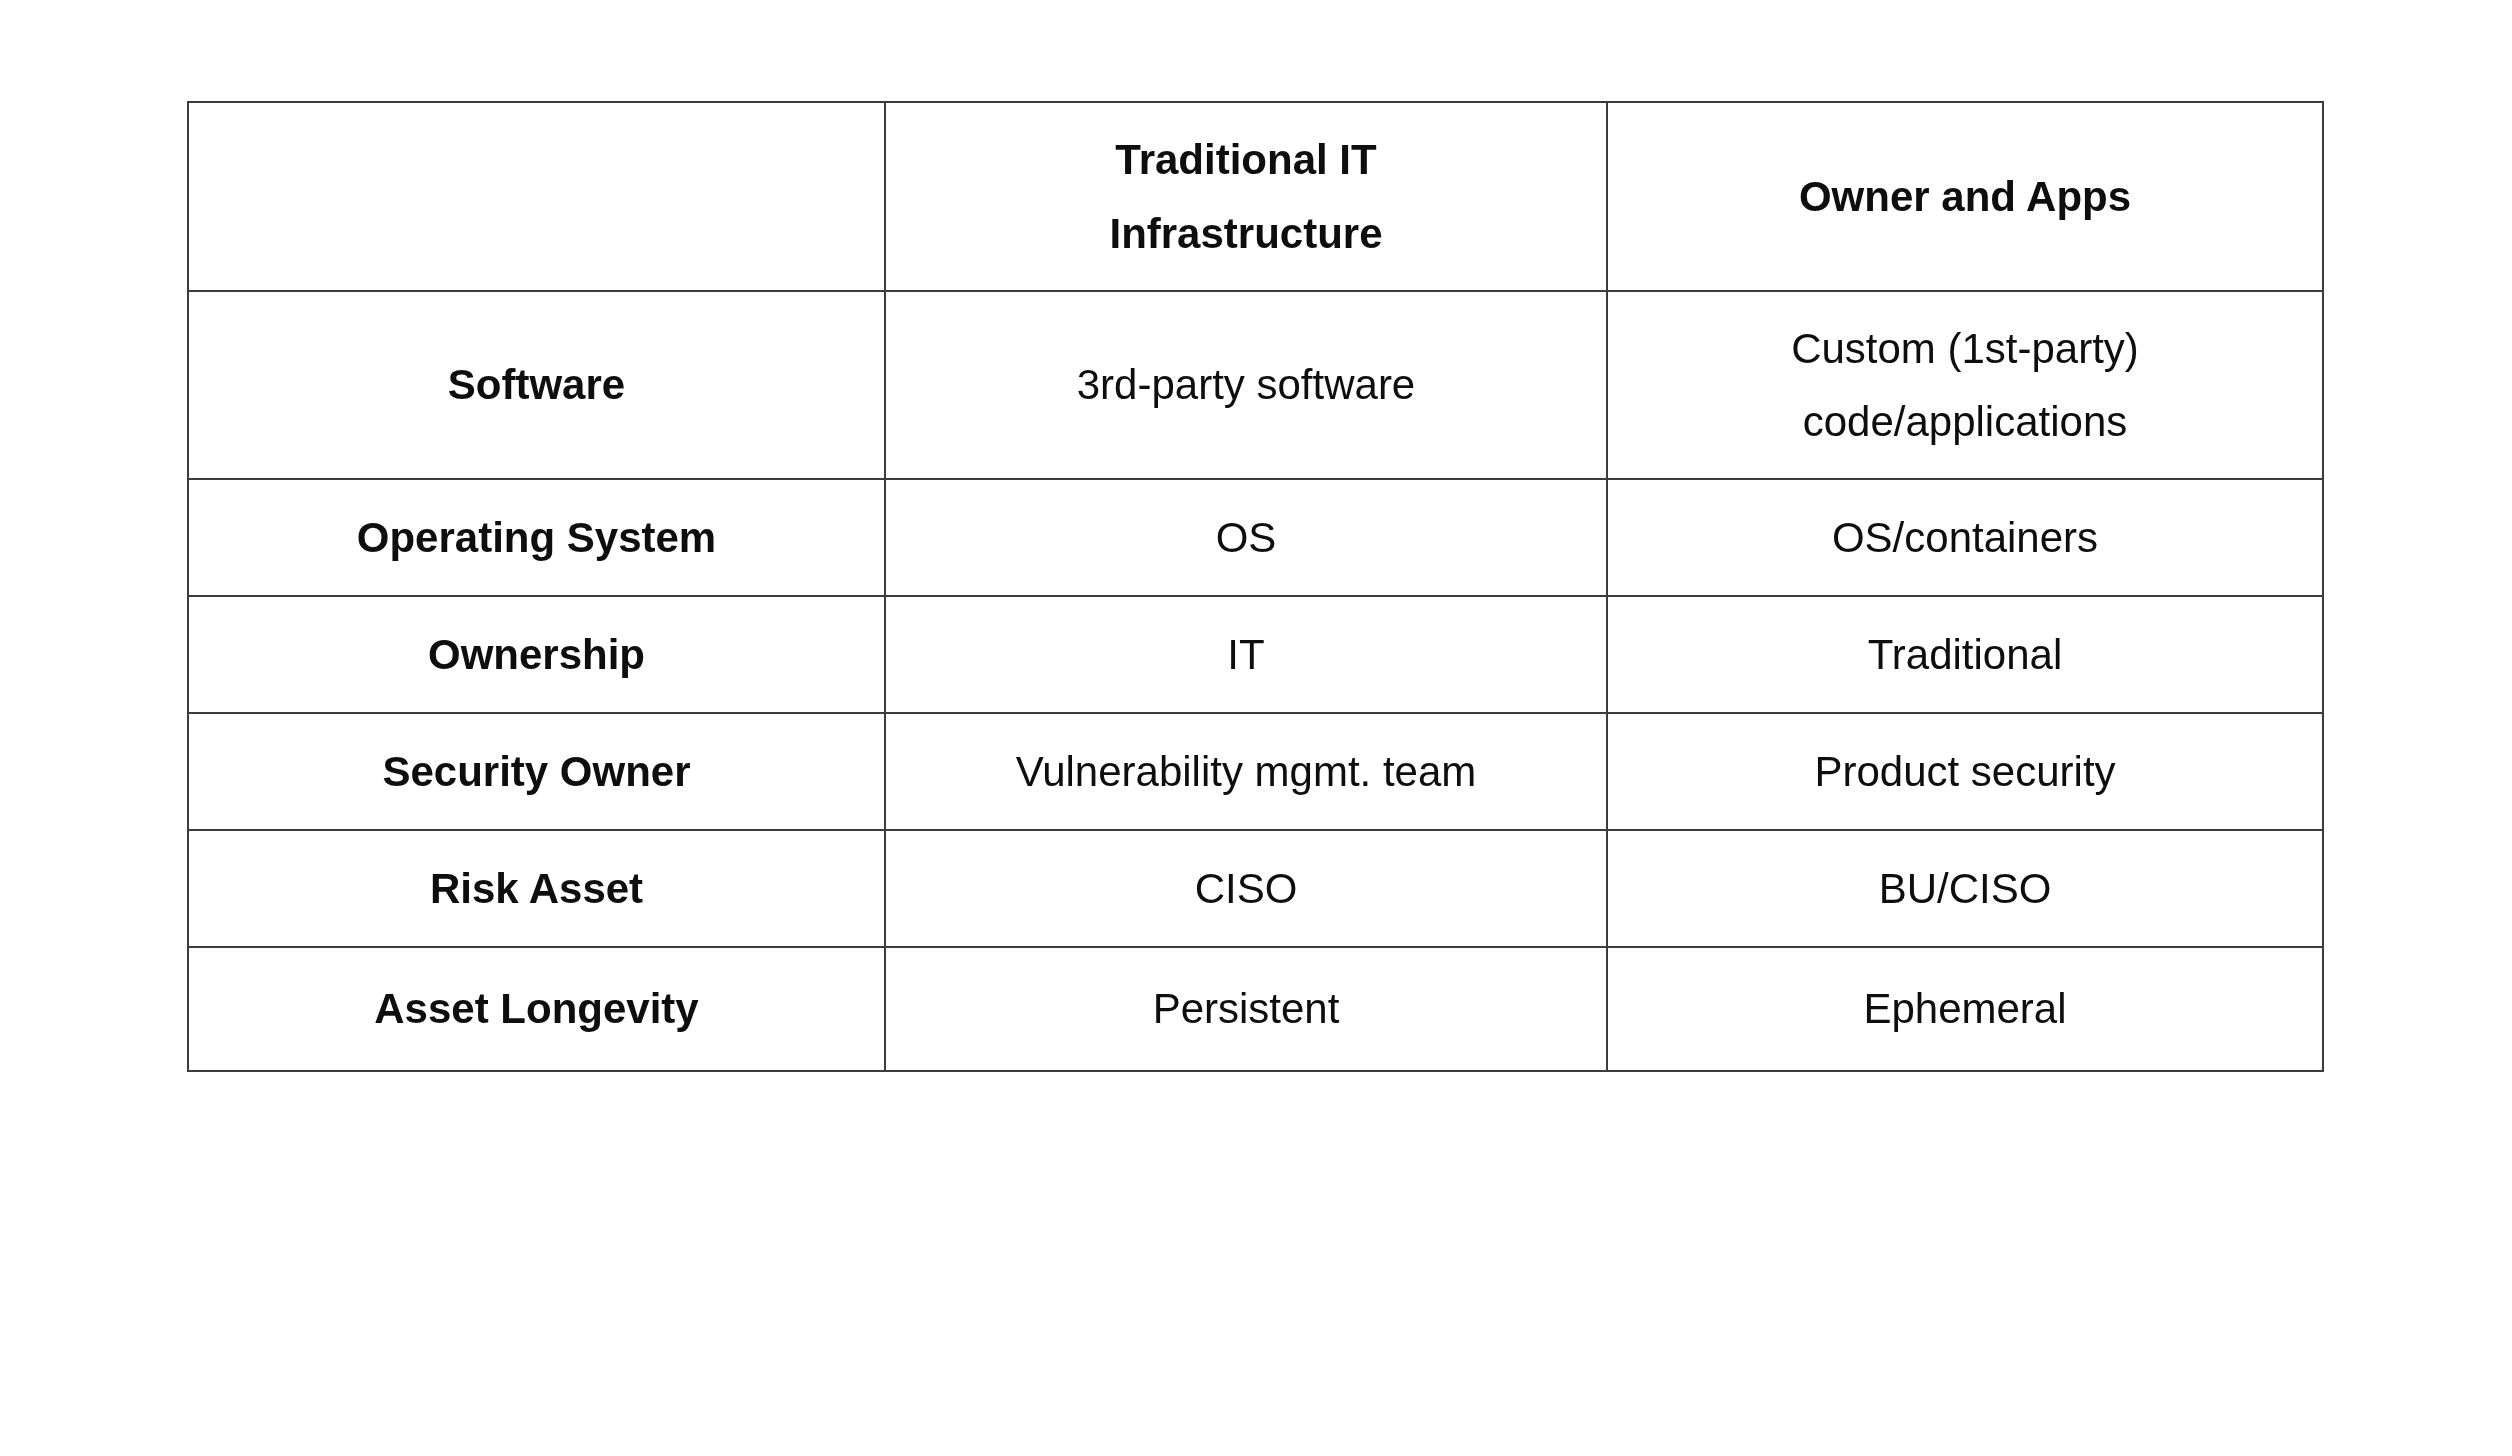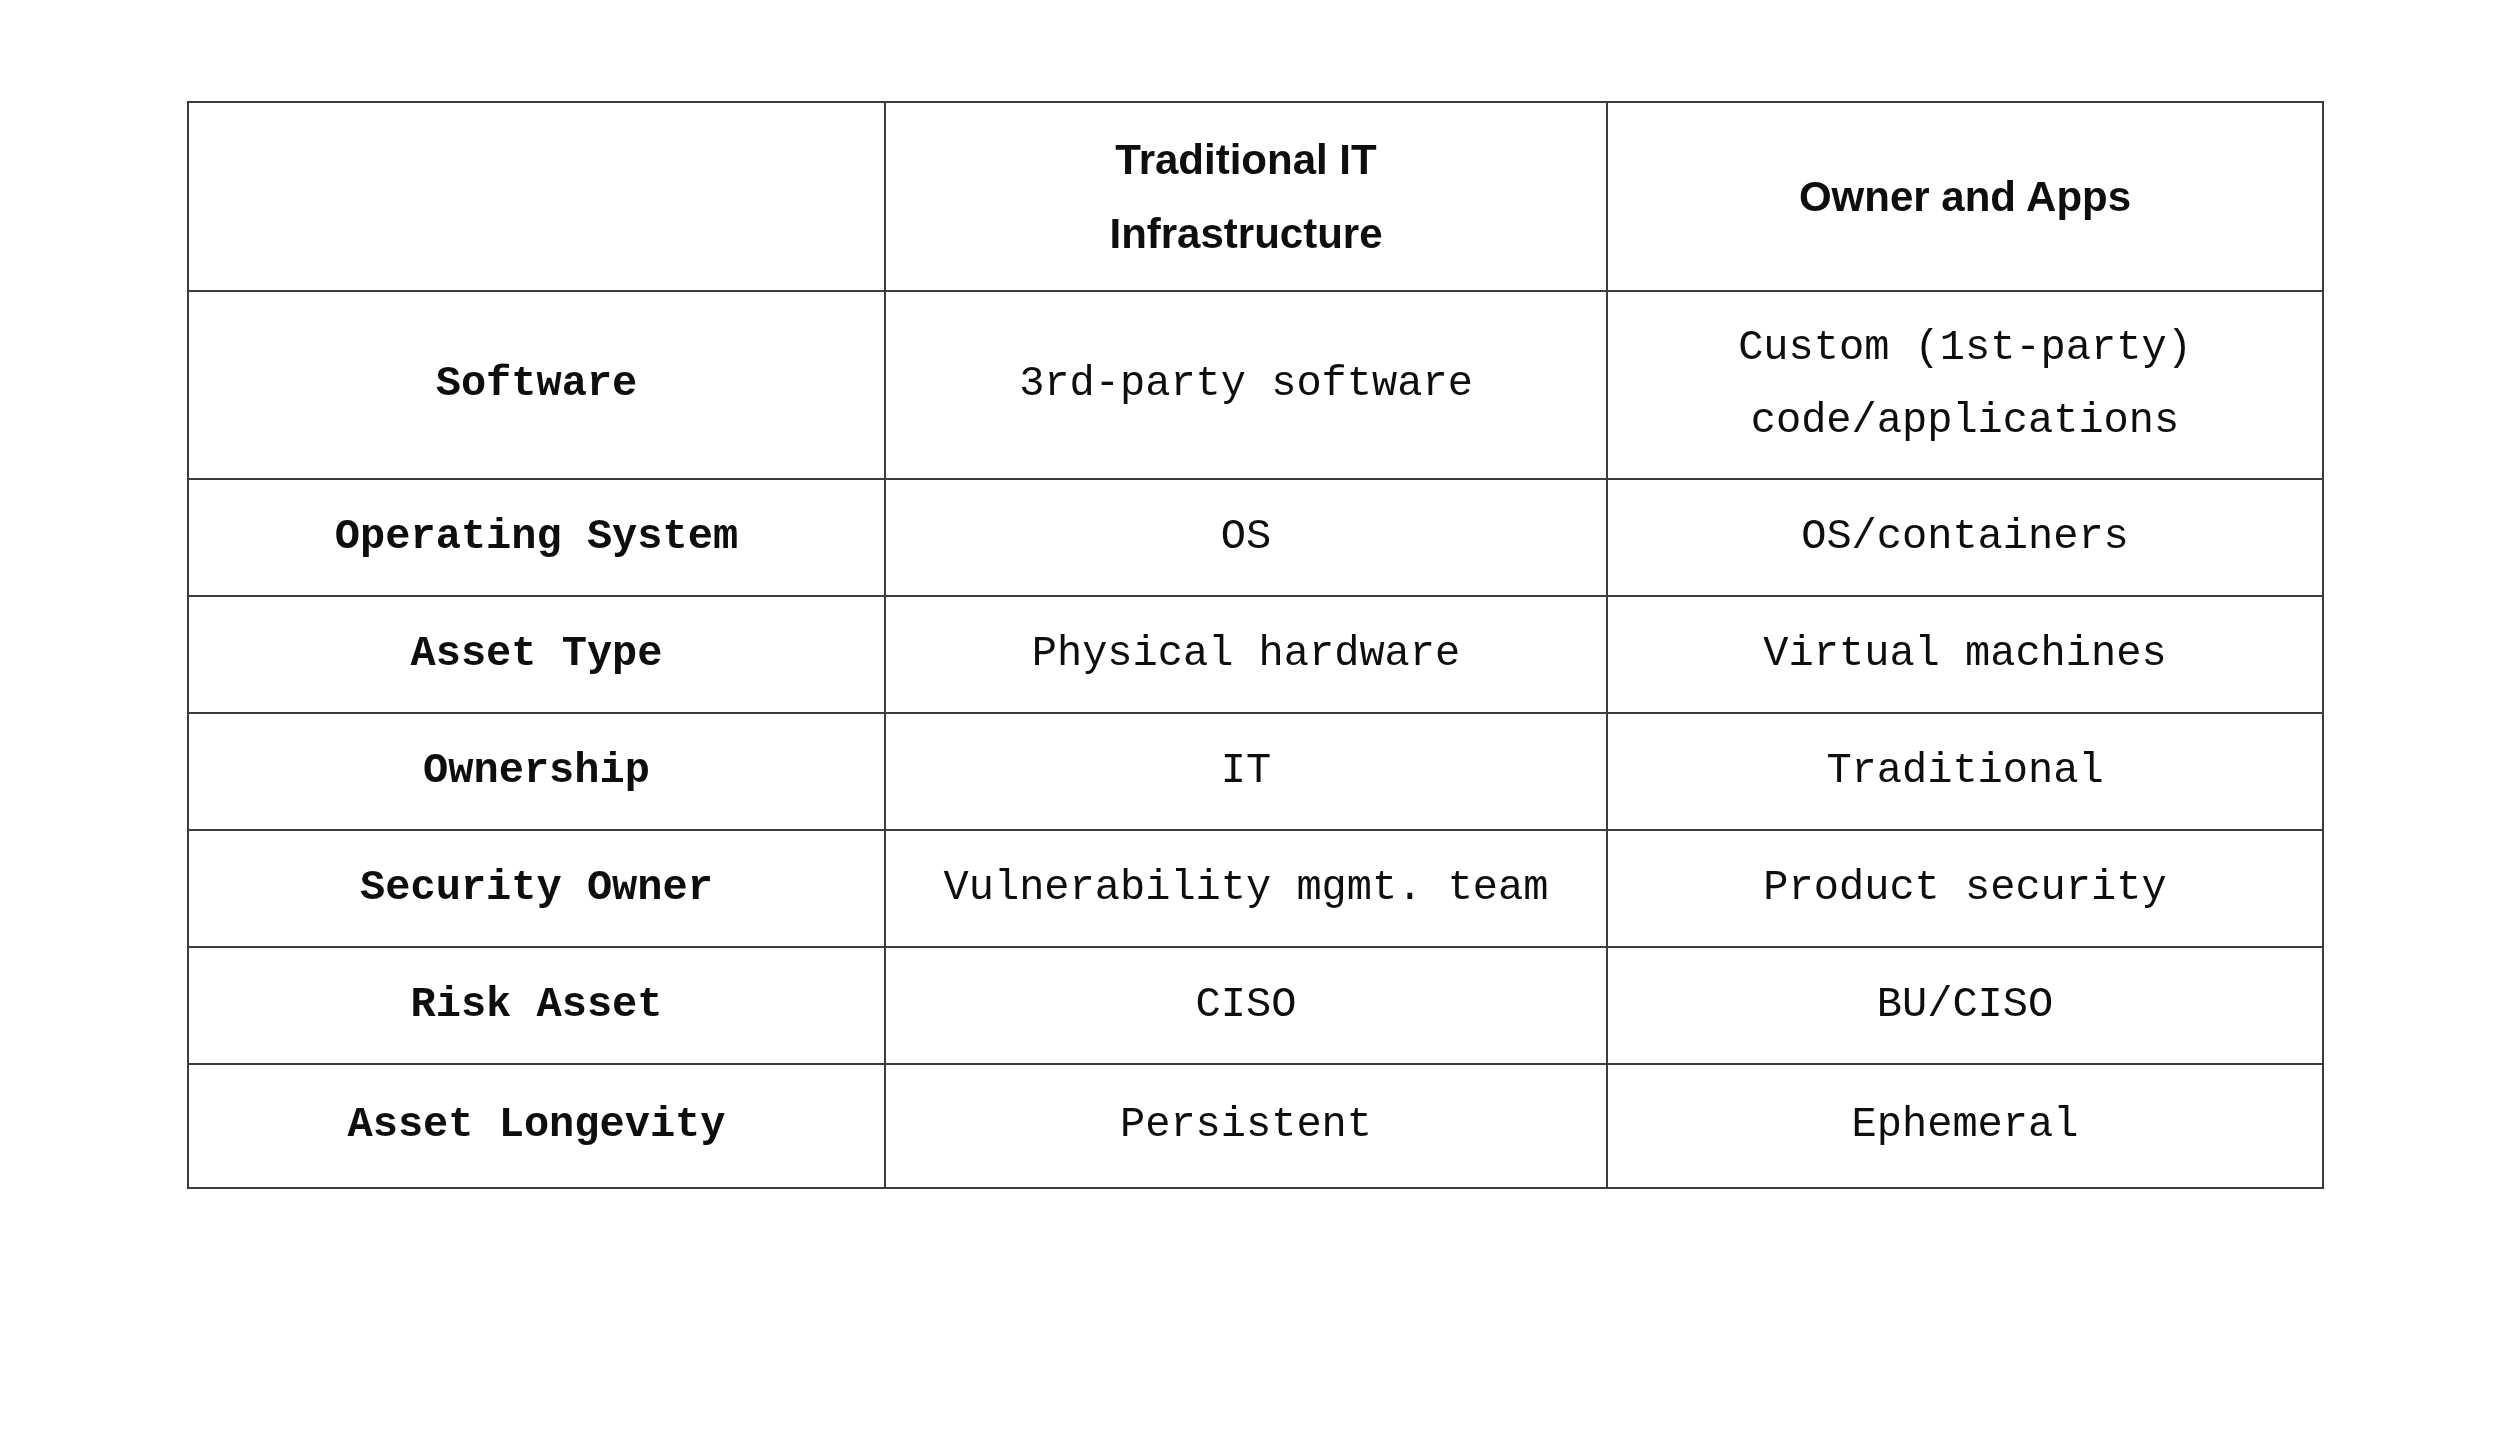--- a/index.html
+++ b/index.html
@@ -37,21 +37,21 @@
     font-size:42px;
     line-height:1.75;
     color:var(--text);
     padding:5.2px 23.6px;
     white-space:pre-line;
     overflow:hidden;
   }
   th{font-weight:700;}
   td{font-weight:400;}
   thead tr{height:189px;}
-  tbody tr{height:117px;font-family:Liberation Mono, monospace;}
+  tbody tr{height:117px;}
   tbody tr.tall{height:188px;}
   tbody tr.last{height:124px;border-radius:7px;}
 </style>
 </head>
 <body>
 
 <div class="table-wrap">
   <table class="cmp">
     <colgroup>
       <col class="c1">
@@ -72,25 +72,20 @@
         <td>3rd-party software</td>
         <td>Custom (1st-party)
 code/applications</td>
       </tr>
       <tr>
         <th>Operating System</th>
         <td>OS</td>
         <td>OS/containers</td>
       </tr>
       <tr>
-        <th>Asset Type</th>
-        <td>Physical hardware</td>
-        <td>Virtual machines</td>
-      </tr>
-      <tr>
         <th>Ownership</th>
         <td>IT</td>
         <td>Traditional</td>
       </tr>
       <tr>
         <th>Security Owner</th>
         <td>Vulnerability mgmt. team</td>
         <td>Product security</td>
       </tr>
       <tr>

